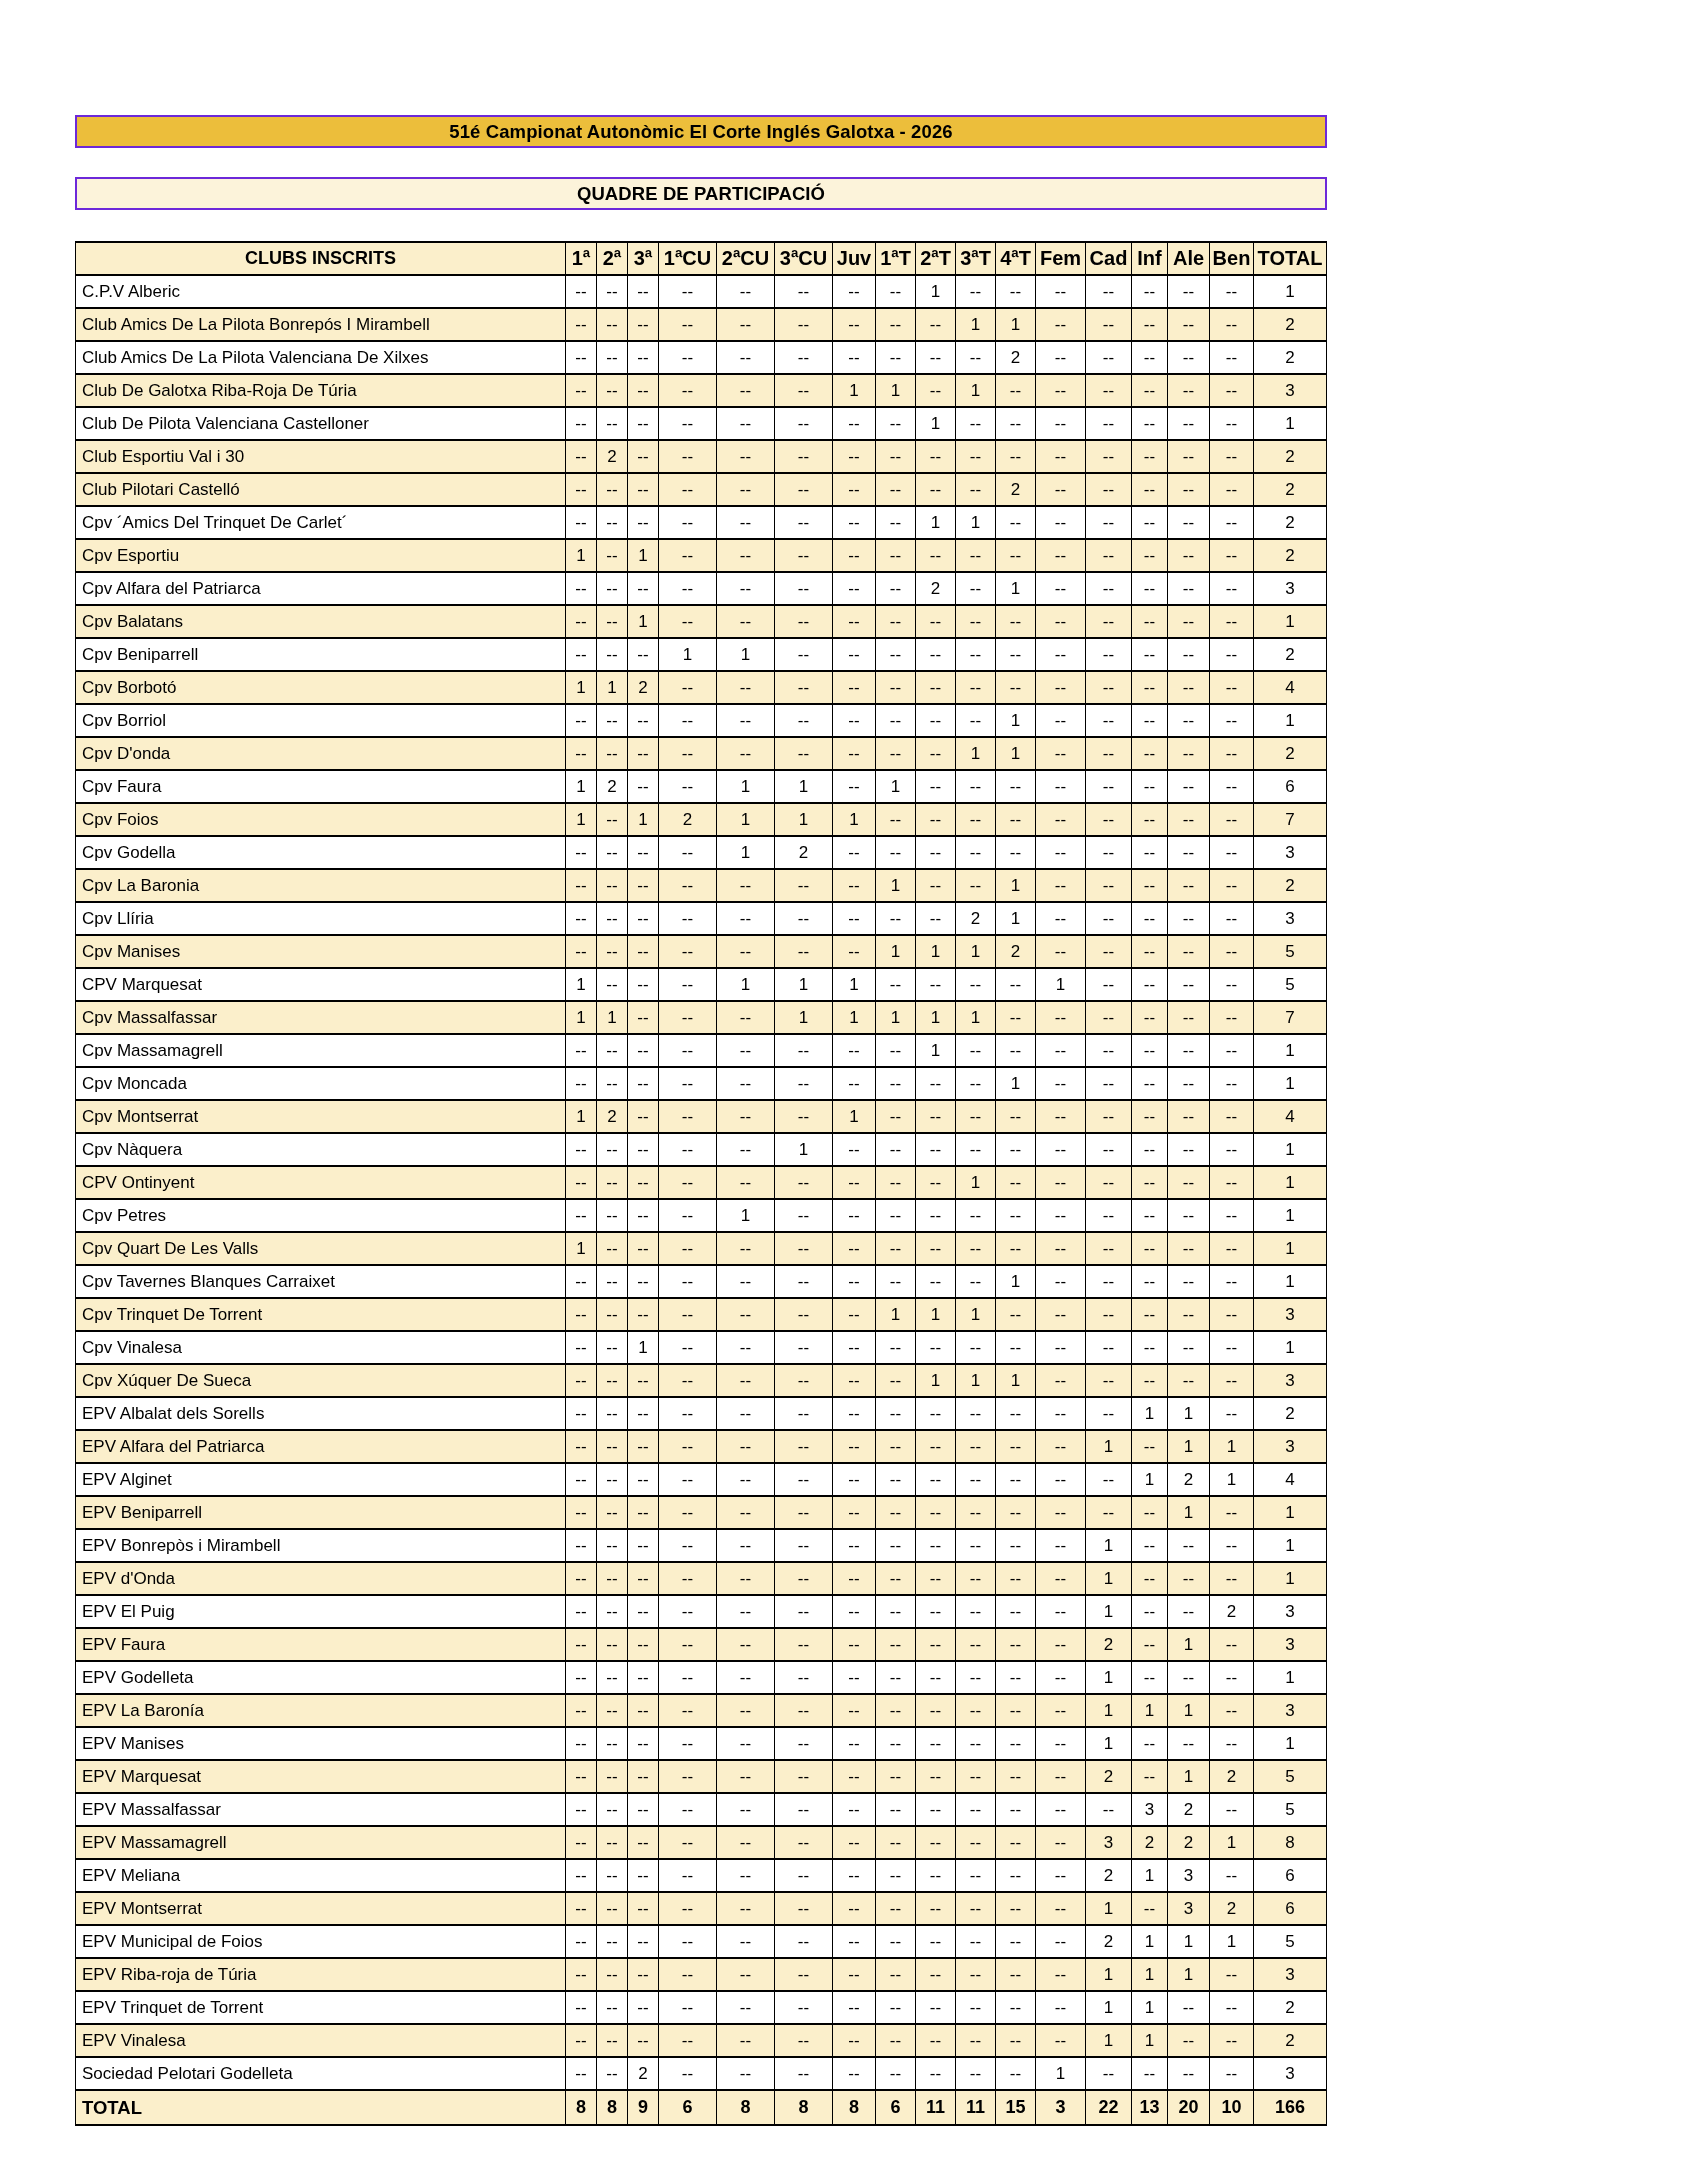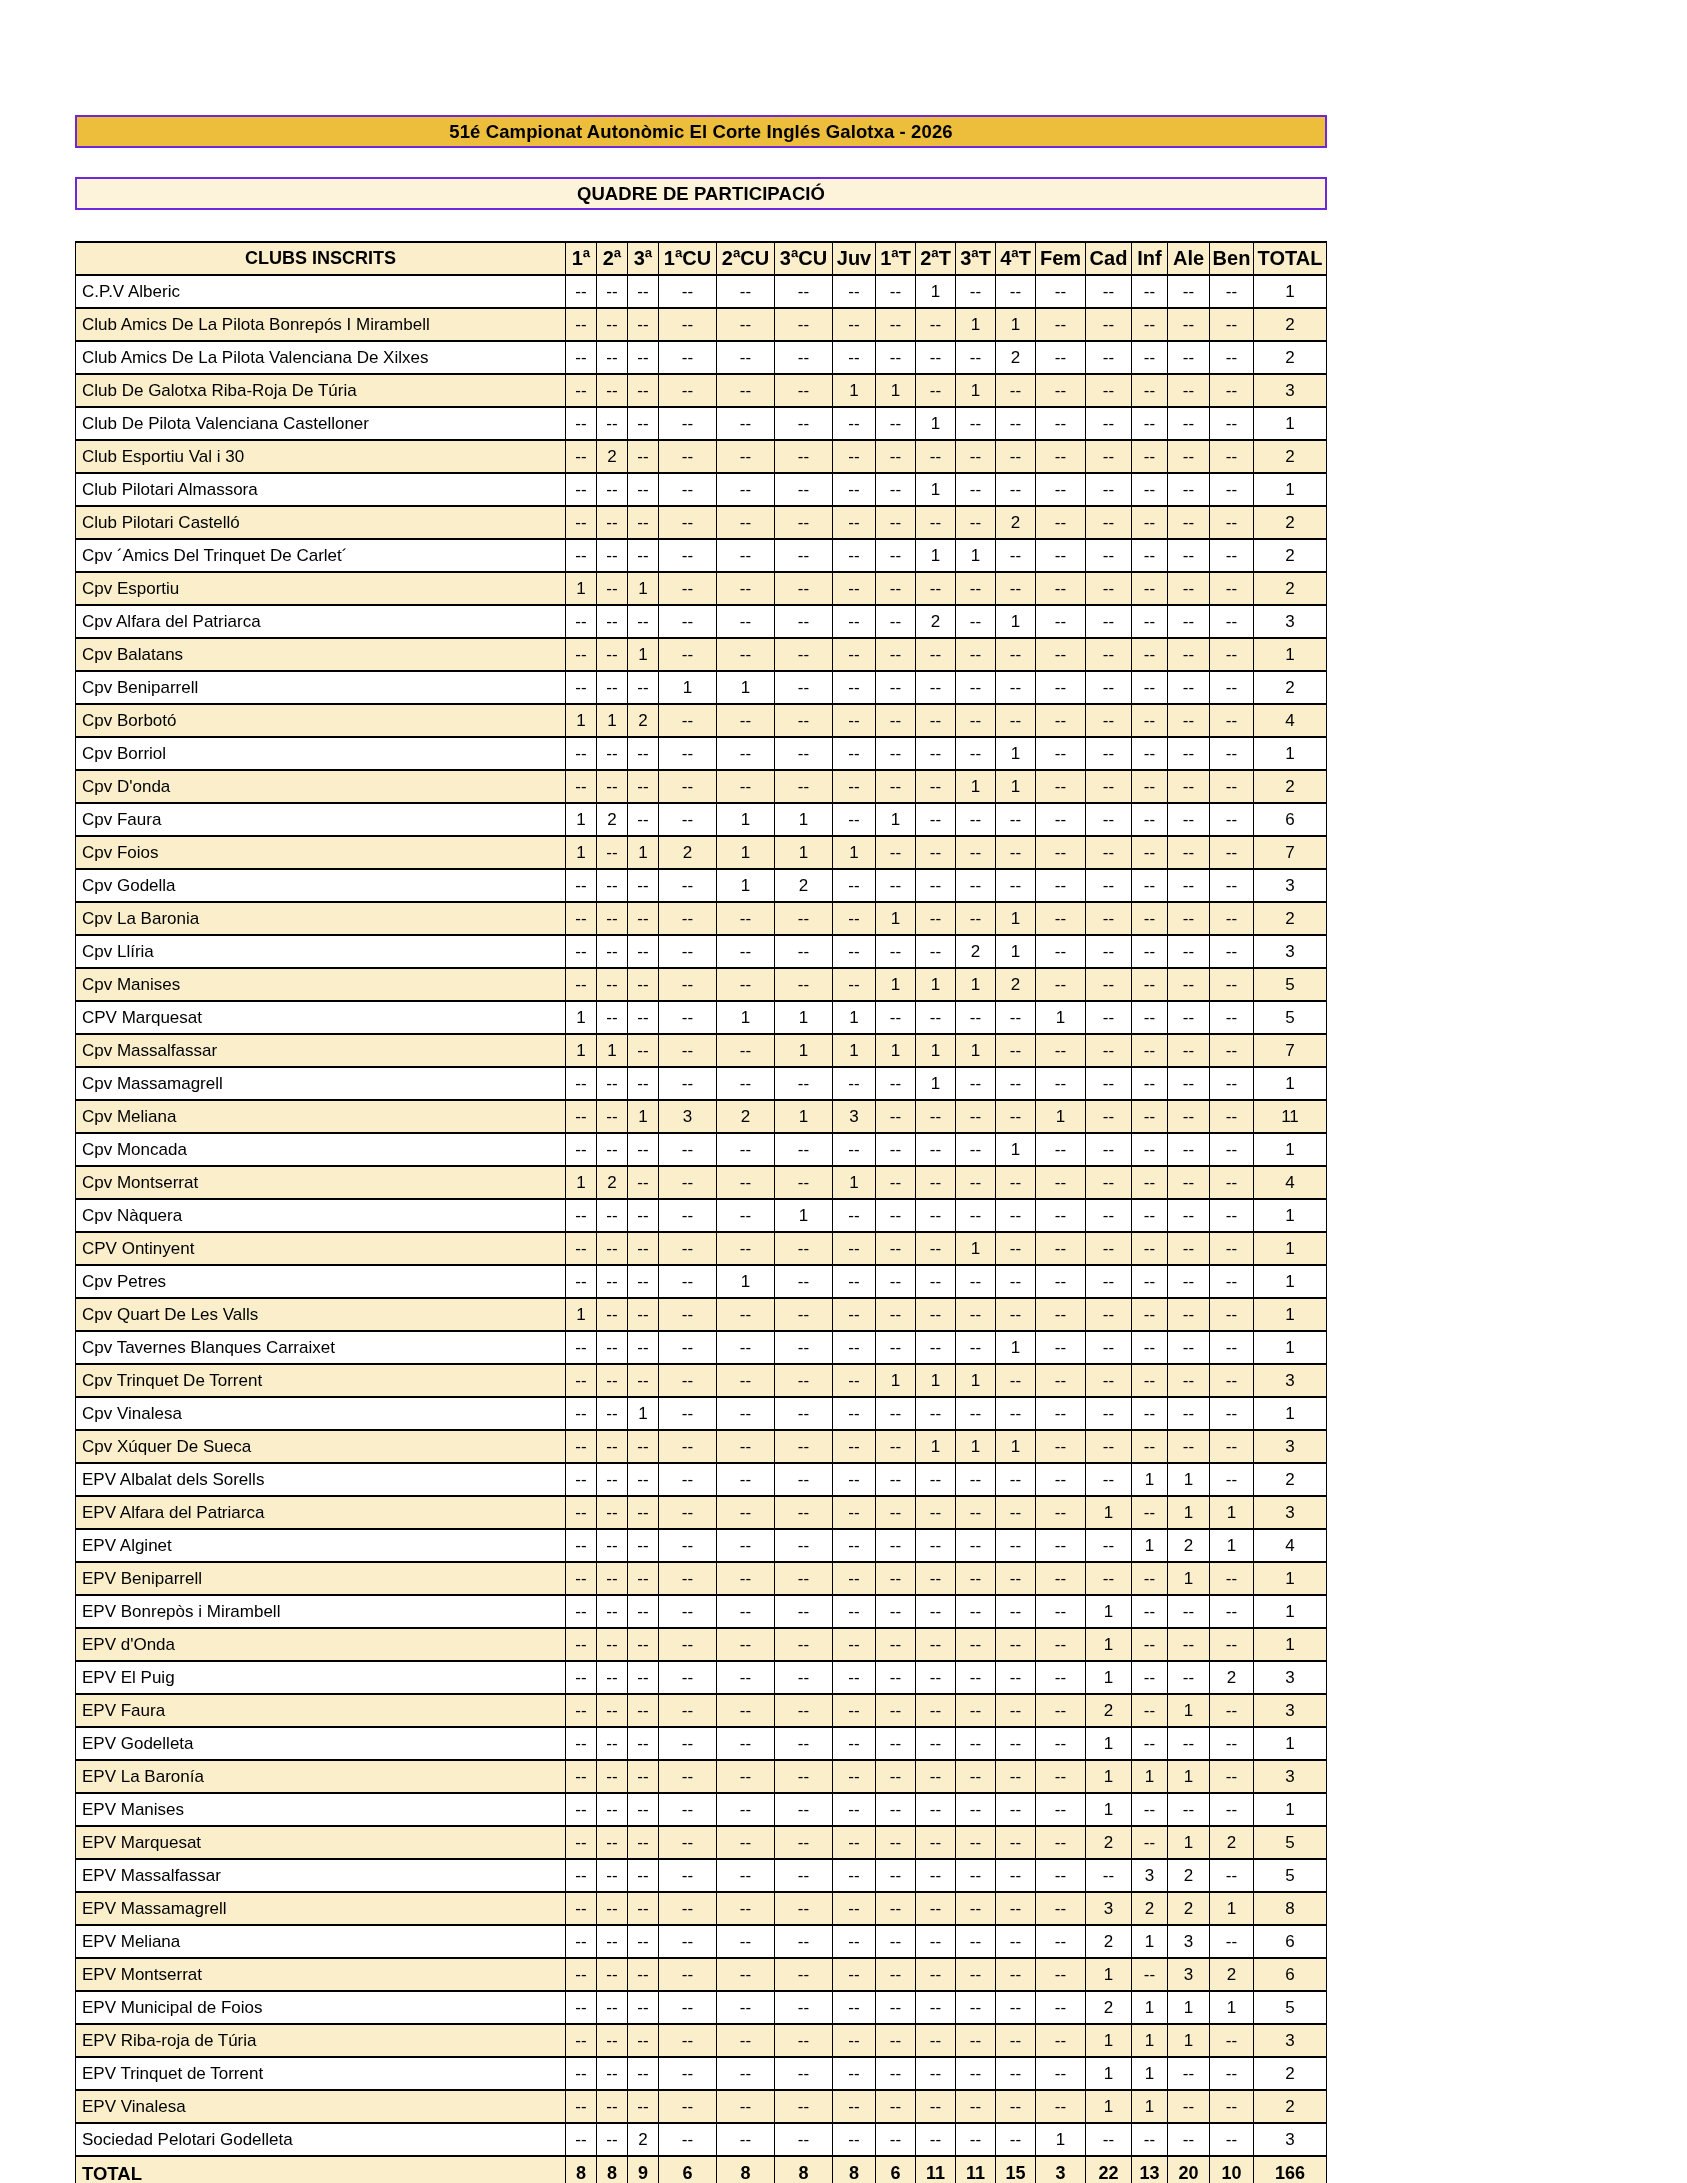--- a/index.html
+++ b/index.html
@@ -241,40 +241,20 @@
         <td>--</td>
         <td>--</td>
         <td>--</td>
         <td>--</td>
         <td>--</td>
         <td>--</td>
         <td>--</td>
         <td>--</td>
         <td>2</td>
       </tr>
-      <tr class="row-plain">
-        <td class="club-cell">Club Pilotari Almassora</td>
-        <td>--</td>
-        <td>--</td>
-        <td>--</td>
-        <td>--</td>
-        <td>--</td>
-        <td>--</td>
-        <td>--</td>
-        <td>--</td>
-        <td>1</td>
-        <td>--</td>
-        <td>--</td>
-        <td>--</td>
-        <td>--</td>
-        <td>--</td>
-        <td>--</td>
-        <td>--</td>
-        <td>1</td>
-      </tr>
       <tr class="row-alt">
         <td class="club-cell">Club Pilotari Castelló</td>
         <td>--</td>
         <td>--</td>
         <td>--</td>
         <td>--</td>
         <td>--</td>
         <td>--</td>
         <td>--</td>
         <td>--</td>
@@ -620,40 +600,20 @@
         <td>--</td>
         <td>1</td>
         <td>--</td>
         <td>--</td>
         <td>--</td>
         <td>--</td>
         <td>--</td>
         <td>--</td>
         <td>--</td>
         <td>1</td>
-      </tr>
-      <tr class="row-alt">
-        <td class="club-cell">Cpv Meliana</td>
-        <td>--</td>
-        <td>--</td>
-        <td>1</td>
-        <td>3</td>
-        <td>2</td>
-        <td>1</td>
-        <td>3</td>
-        <td>--</td>
-        <td>--</td>
-        <td>--</td>
-        <td>--</td>
-        <td>1</td>
-        <td>--</td>
-        <td>--</td>
-        <td>--</td>
-        <td>--</td>
-        <td>11</td>
       </tr>
       <tr class="row-plain">
         <td class="club-cell">Cpv Moncada</td>
         <td>--</td>
         <td>--</td>
         <td>--</td>
         <td>--</td>
         <td>--</td>
         <td>--</td>
         <td>--</td>

